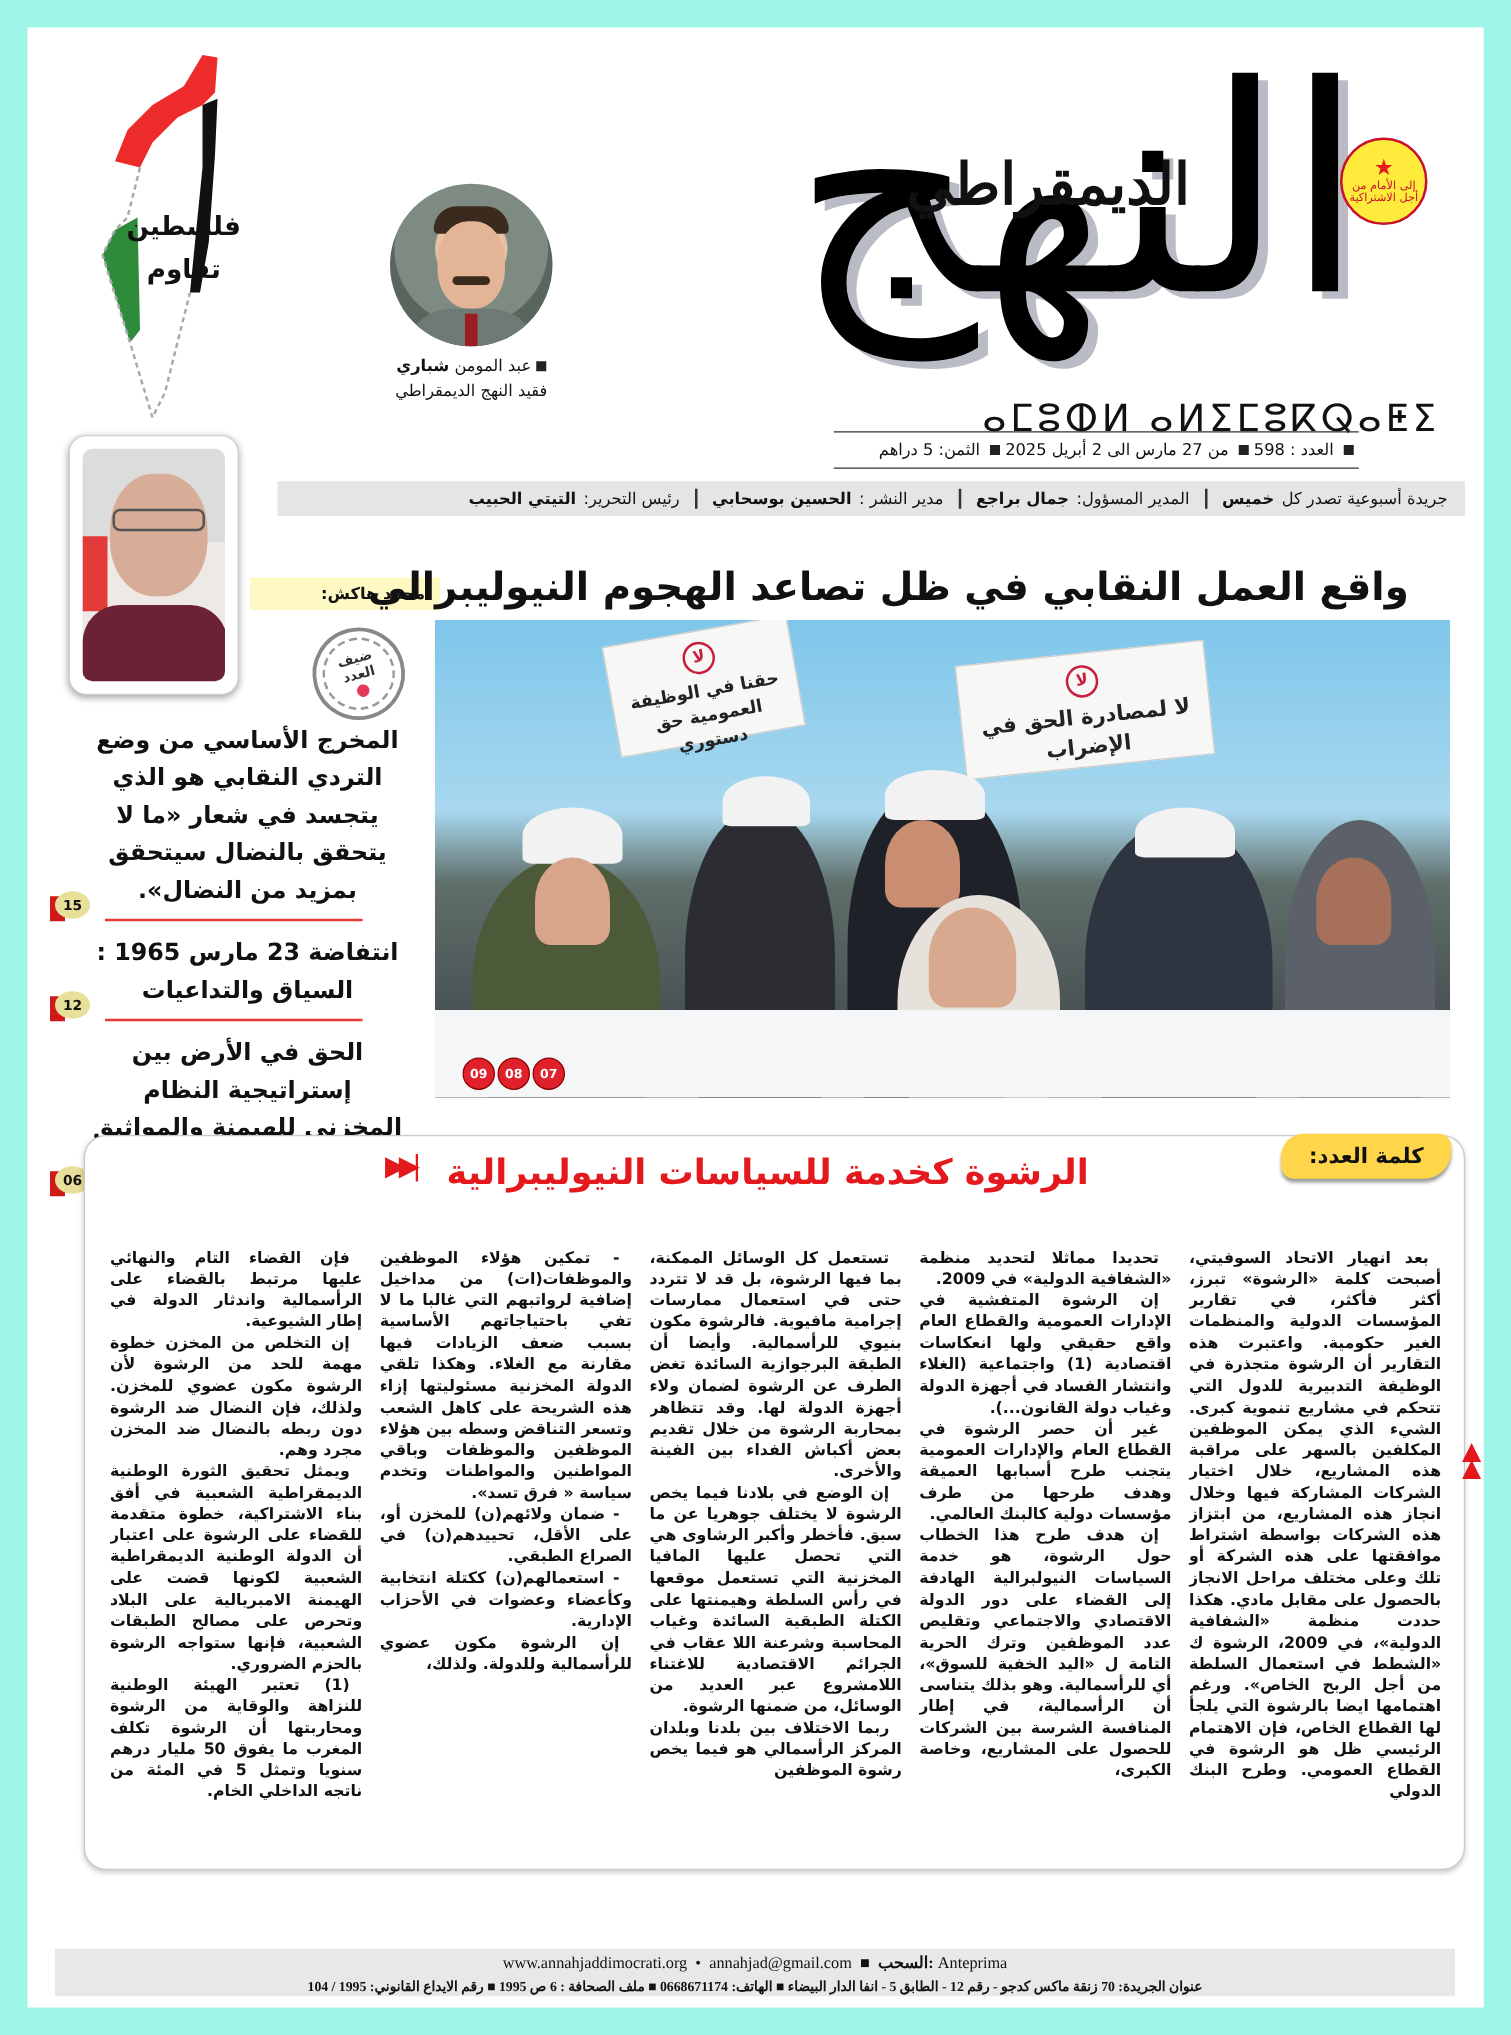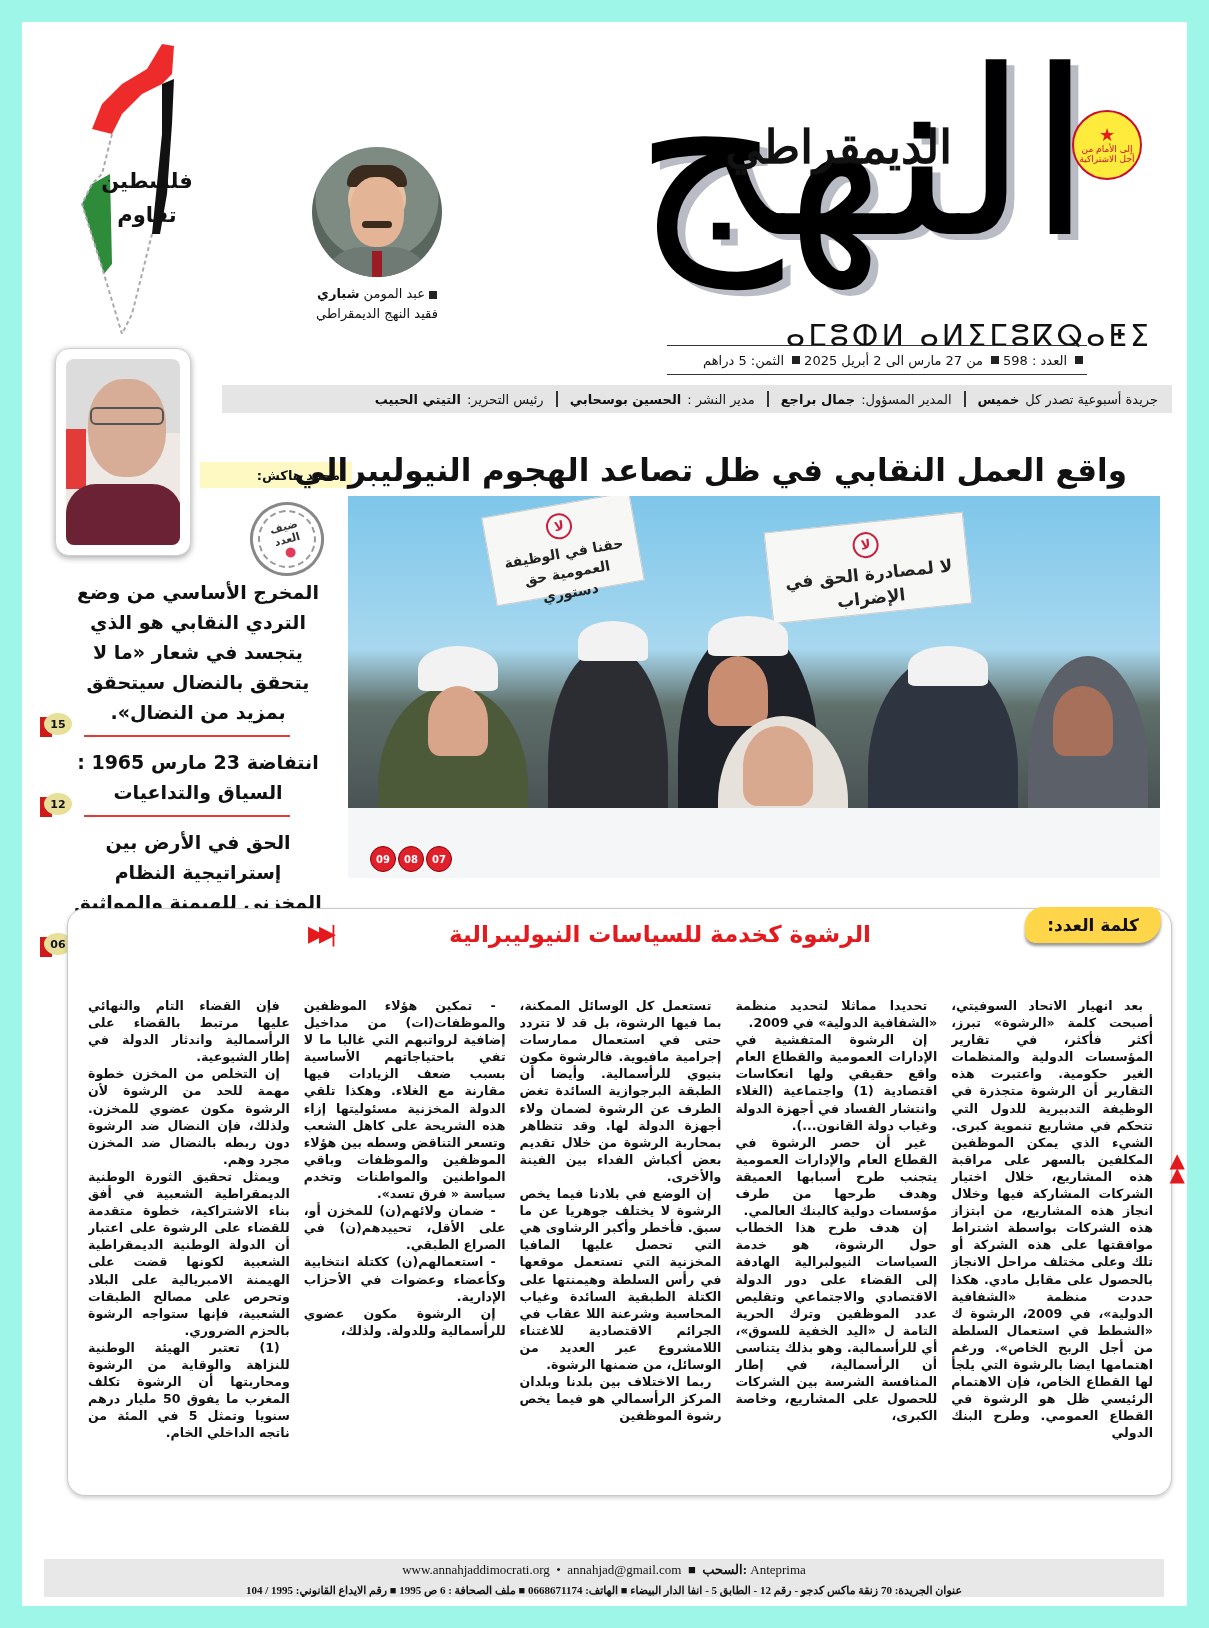--- a/index.html
+++ b/index.html
@@ -133,21 +133,21 @@
     position: absolute; left: 45px; top: 886px; width: 1105px; height: 588px;
     border: 1px solid #c9c9c9; border-radius: 18px; background: #fff; box-shadow: 0 2px 4px rgba(0,0,0,.2);
   }
   .ed-label {
     position: absolute; right: 10px; top: -2px; width: 136px; height: 36px; background: #ffd54a;
     border-radius: 18px 10px 22px 10px; font-size: 17px; font-weight: bold; display: flex; align-items: center; justify-content: center;
     box-shadow: 0 3px 3px rgba(0,0,0,.4);
     text-align: center;
   }
   .ed-title {
-    position: absolute; right: 300px; top: 12px; font-size: 23px; font-weight: bold; color: #e3191d; white-space: nowrap;
+    position: absolute; right: 300px; top: 12px; font-size: 28px; font-weight: bold; color: #e3191d; white-space: nowrap;
   }
   .ed-forward { position: absolute; left: 240px; top: 12px; color: #e3191d; font-size: 22px; letter-spacing: -6px; direction: ltr; }
   .ed-back { position: absolute; right: -14px; top: 244px; color: #e3191d; font-size: 20px; line-height: 14px; text-align: center; }
   .ed-cols {
     position: absolute; top: 88px; right: 18px; left: 20px; bottom: 10px;
     display: grid; grid-template-columns: repeat(5, 1fr); column-gap: 14px; direction: rtl;
   }
   .ed-col { font-size: 12.6px; line-height: 17.1px; font-weight: bold; text-align: justify; color: #111; overflow: hidden; }
   .ed-col p { text-indent: 10px; }
 

